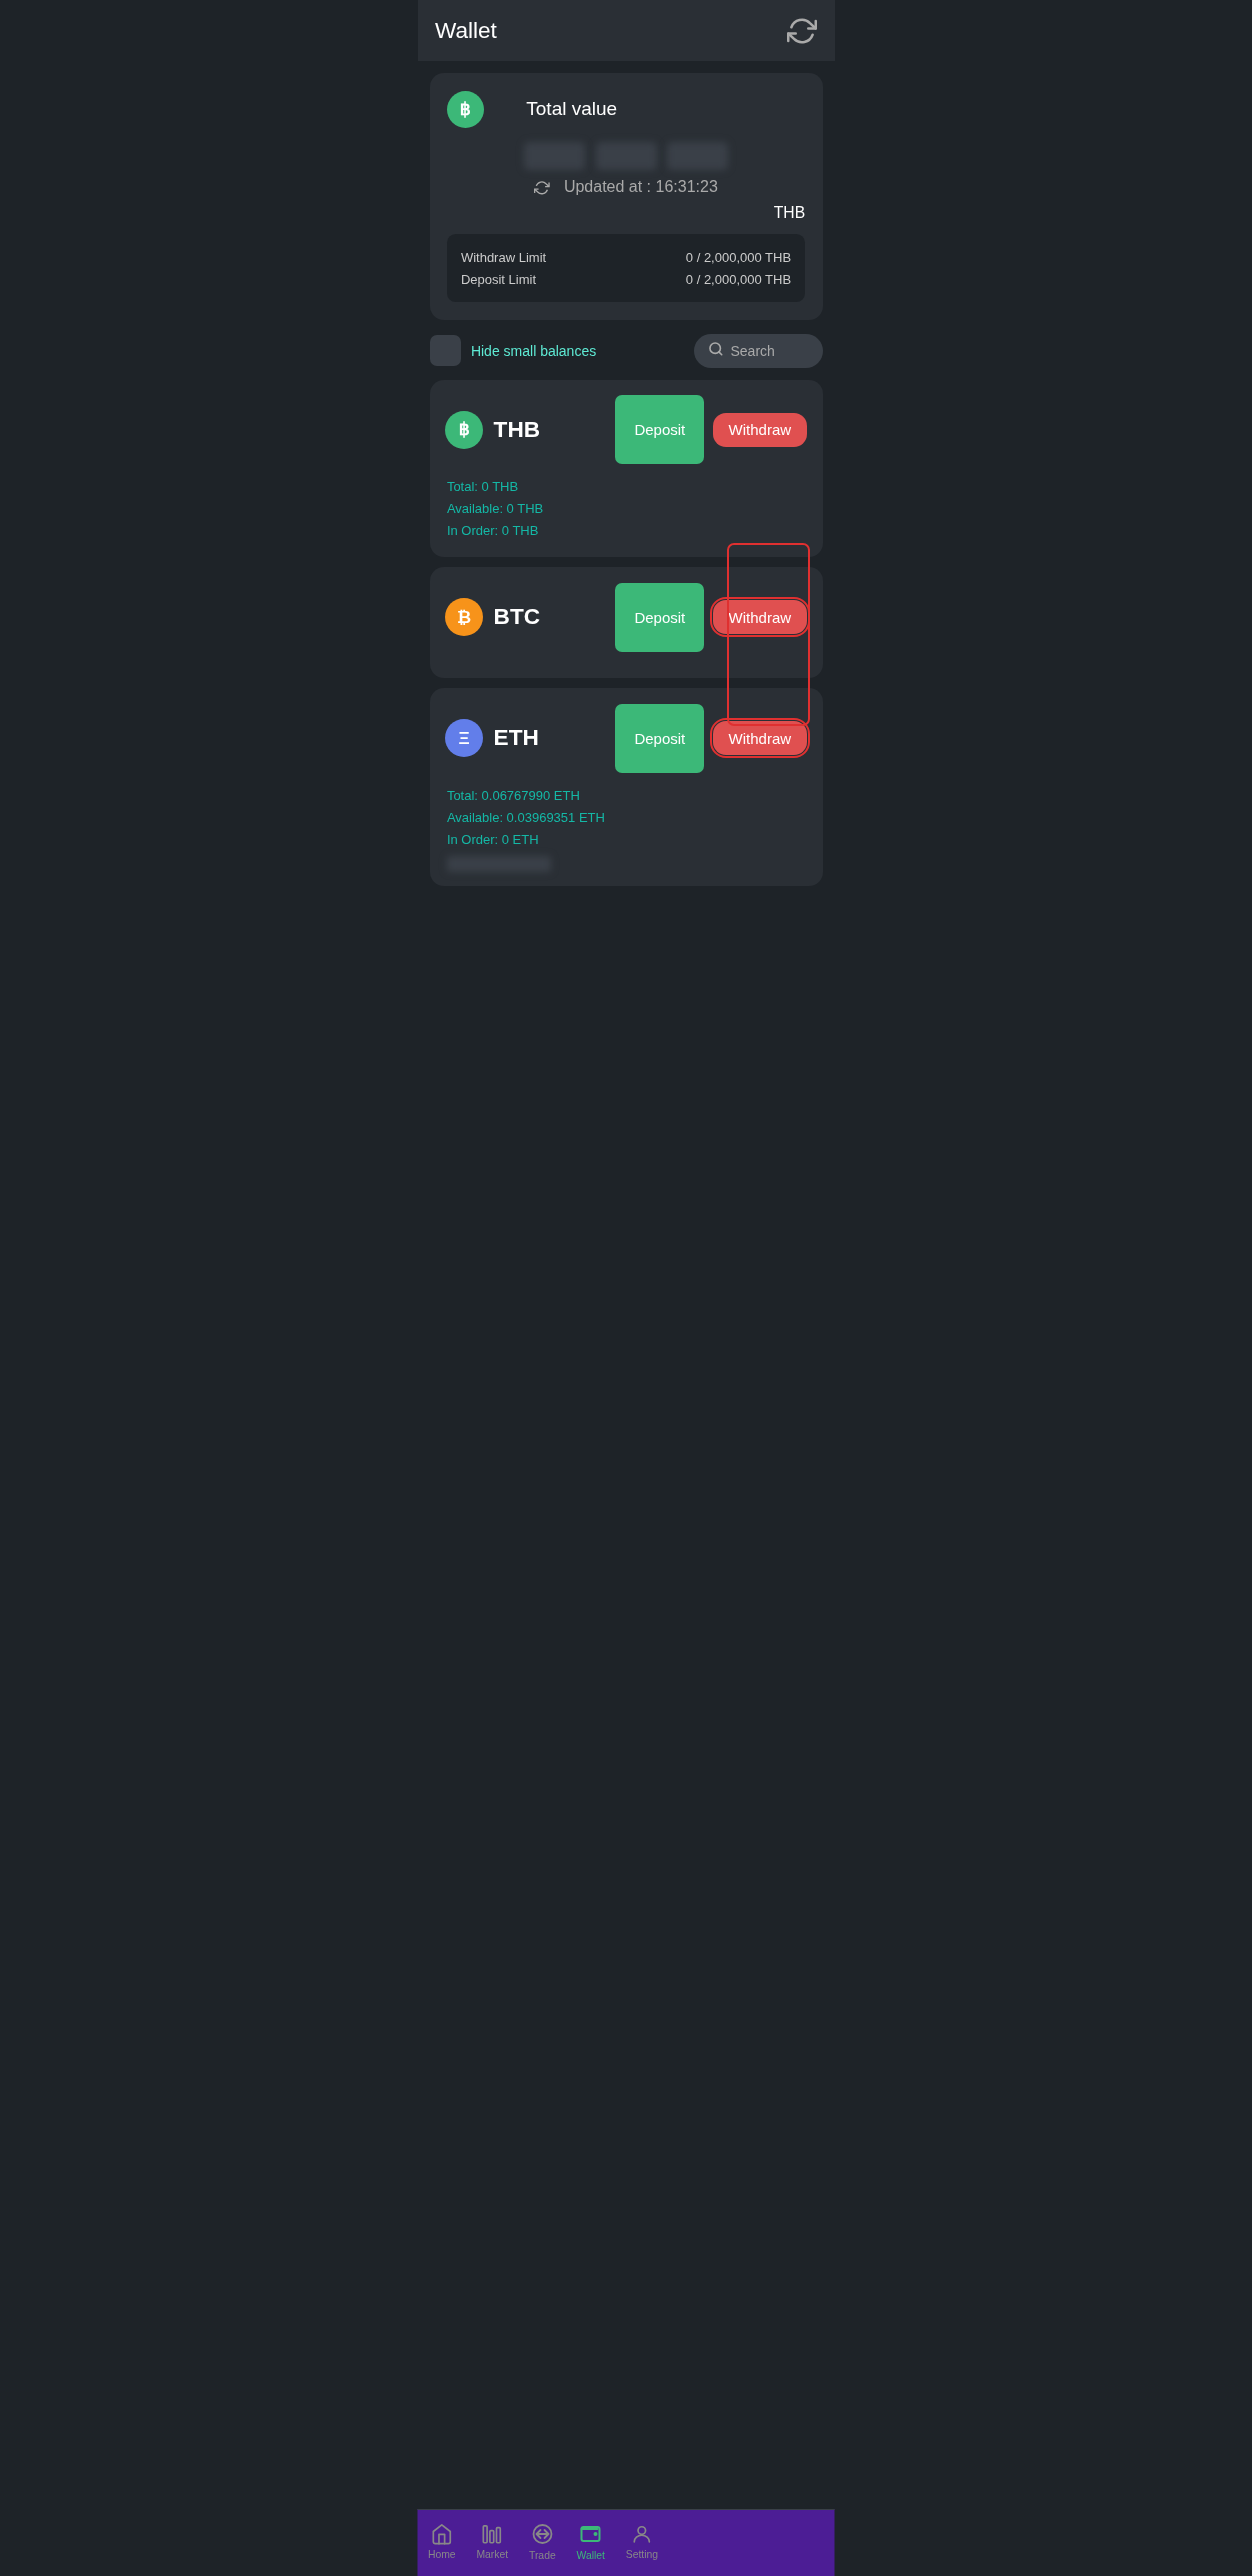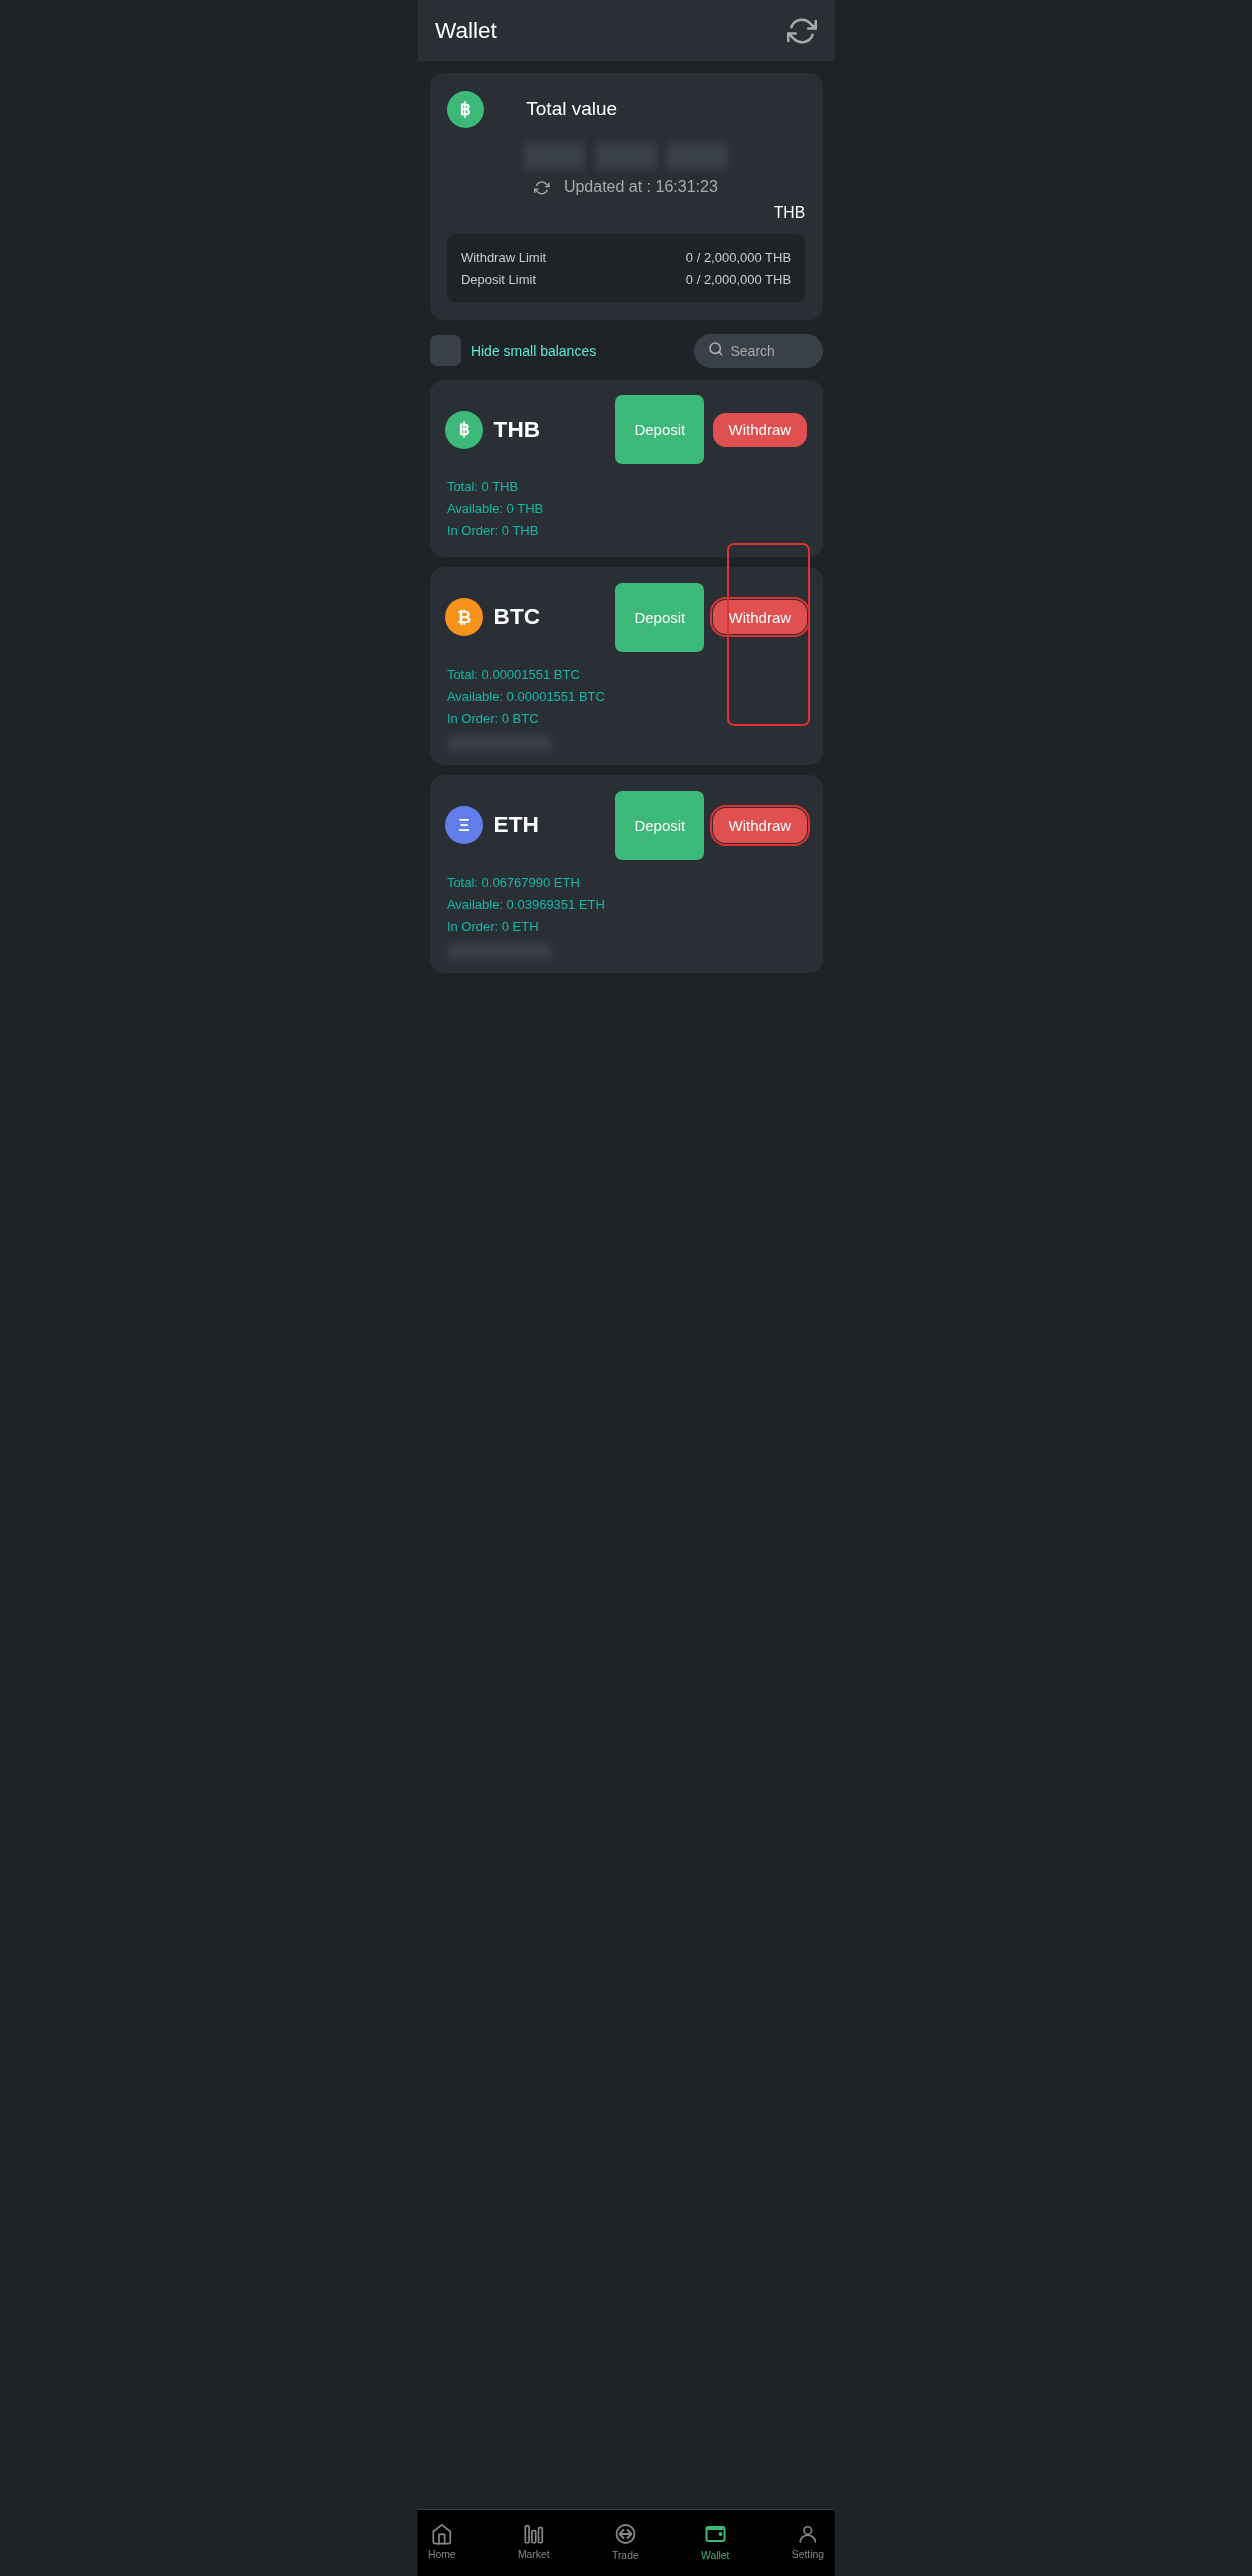--- a/index.html
+++ b/index.html
@@ -248,23 +248,23 @@
     }
 
     
     .bottom-nav {
       position: fixed;
       bottom: 0;
       left: 50%;
       transform: translateX(-50%);
       width: 100%;
       max-width: 417px;
-      background: #000000;
-      display: flex;
-      justify-content: space-between;
+      background: #4c1d95;
+      display: flex;
+      justify-content: flex-start;
       align-items: center;
       padding: 8.7px 0 12px 0;
       border-top: 0.9px solid #3a4048;
       z-index: 100;
     }
     .nav-item {
       display: flex;
       flex-direction: column;
       align-items: center;
       gap: 3.5px;
@@ -390,26 +390,20 @@
       <div class="currency-name-row">
         <div class="coin-icon coin-icon-btc">₿</div>
         <span class="currency-name">BTC</span>
       </div>
       <div class="action-buttons withdraw-highlight-container">
         <button class="btn-deposit">Deposit</button>
         <button class="btn-withdraw btn-withdraw-highlighted">Withdraw</button>
         <div class="red-box-overlay"></div>
       </div>
     </div>
-    <div class="balance-details">
-      <div class="balance-row">Total: 0.00001551 BTC</div>
-      <div class="balance-row">Available: 0.00001551 BTC</div>
-      <div class="balance-row">In Order: 0 BTC</div>
-      <div class="blurred-row"></div>
-    </div>
   </div>
 
   <div class="currency-card" style="position:relative;">
     <div class="currency-card-header">
       <div class="currency-name-row">
         <div class="coin-icon coin-icon-eth">Ξ</div>
         <span class="currency-name">ETH</span>
       </div>
       <div class="action-buttons">
         <button class="btn-deposit">Deposit</button>

